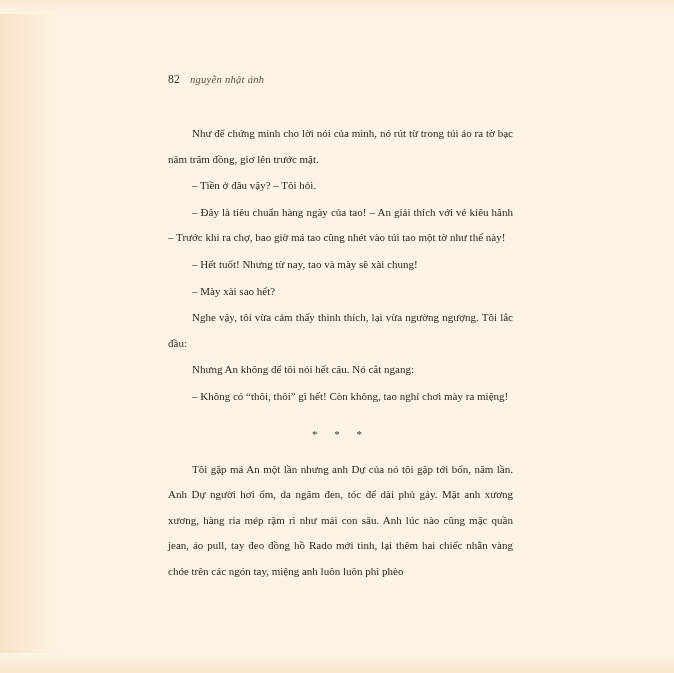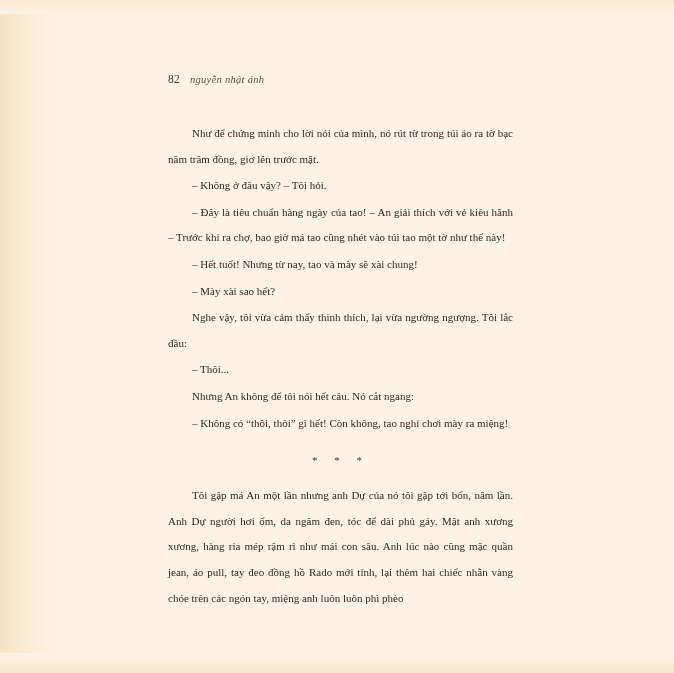--- a/index.html
+++ b/index.html
@@ -111,26 +111,25 @@
   <div class="bottom-edge"></div>
 
   <div class="content">
 
     <div class="header">
       <span class="page-number">82</span>
       <span class="running-title">nguyễn nhật ánh</span>
     </div>
 
     <p>Như để chứng minh cho lời nói của mình, nó rút từ trong túi áo ra tờ bạc năm trăm đồng, giơ lên trước mặt.</p>
-    <p class="dialogue">– Không ở đâu vậy? – Tôi hỏi.</p>
+    <p class="dialogue">– Tiền ở đâu vậy? – Tôi hỏi.</p>
     <p class="dialogue">– Đây là tiêu chuẩn hàng ngày của tao! – An giải thích với vẻ kiêu hãnh – Trước khi ra chợ, bao giờ má tao cũng nhét vào túi tao một tờ như thế này!</p>
     <p class="dialogue">– Hết tuốt! Nhưng từ nay, tao và mày sẽ xài chung!</p>
     <p class="dialogue">– Mày xài sao hết?</p>
     <p>Nghe vậy, tôi vừa cảm thấy thinh thích, lại vừa ngường ngượng. Tôi lắc đầu:</p>
-    <p class="dialogue">– Thôi...</p>
     <p>Nhưng An không để tôi nói hết câu. Nó cắt ngang:</p>
     <p class="dialogue">– Không có “thôi, thôi” gì hết! Còn không, tao nghỉ chơi mày ra miệng!</p>
 
     <div class="divider">* * *</div>
 
     <p>Tôi gặp má An một lần nhưng anh Dự của nó tôi gặp tới bốn, năm lần. Anh Dự người hơi ốm, da ngăm đen, tóc để dài phủ gáy. Mặt anh xương xương, hàng ria mép rậm rì như mái con sâu. Anh lúc nào cũng mặc quần jean, áo pull, tay đeo đồng hồ Rado mới tinh, lại thêm hai chiếc nhẫn vàng chóe trên các ngón tay, miệng anh luôn luôn phì phèo</p>
 
   </div>
 </div>
 

